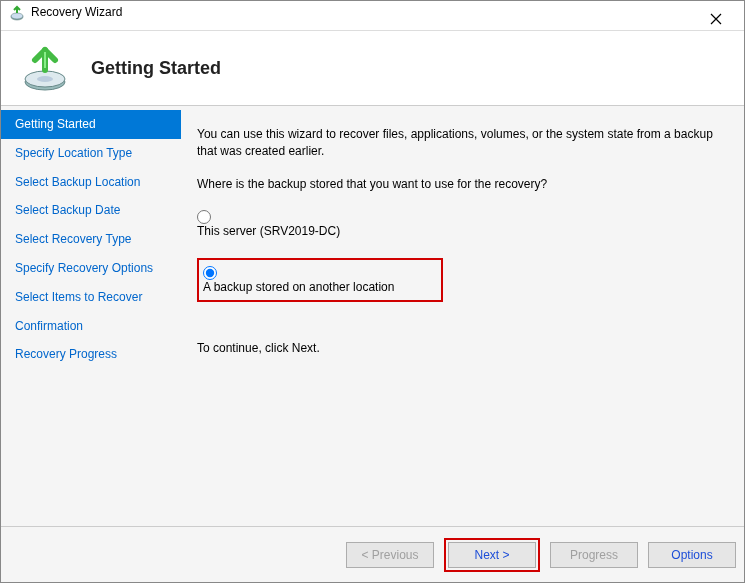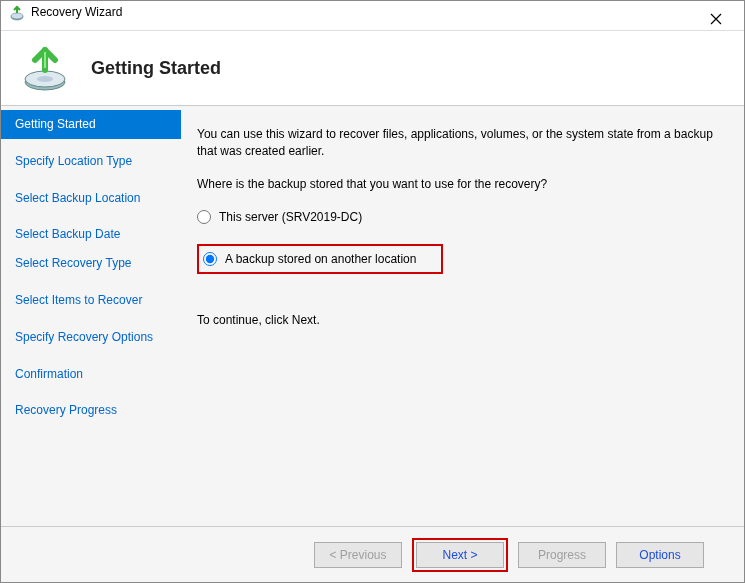--- a/index.html
+++ b/index.html
@@ -71,54 +71,55 @@
   padding: 6px 14px;
   font-size: 12px;
   color: #0066cc;
   cursor: pointer;
   line-height: 1.4;
 }
 .sidebar-item.active {
   background: #0078d7;
   color: #fff;
 }
-.sidebar-item + .sidebar-item { margin-top: 8px; }
+.sidebar-item + .sidebar-item { margin-top: 0px; }
 .content {
   flex: 1;
   padding: 20px 30px 10px 16px;
   background: #f5f5f5;
   font-size: 12px;
   color: #000;
 }
 .content p { margin-bottom: 16px; line-height: 1.4; }
 .radio-row {
   display: flex;
   align-items: flex-start;
   margin-bottom: 8px;
   padding: 2px 0;
+  flex-direction: column;
 }
 .radio-row input[type="radio"] {
   margin-right: 8px;
   width: 14px; height: 14px;
 }
 .radio-row label { cursor: pointer; }
 .highlight {
   border: 2px solid #d00000;
   padding: 4px 4px;
   display: inline-flex;
   align-items: center;
   width: 246px;
 }
 .footer {
   border-top: 1px solid #ccc;
   height: 56px;
   display: flex;
   align-items: center;
   justify-content: flex-end;
-  padding: 0 40px;
+  padding: 0 8px;
   gap: 10px;
   background: #f5f5f5;
 }
 .btn {
   min-width: 88px;
   height: 26px;
   border: 1px solid #adadad;
   background: #e6e6e6;
   font-size: 12px;
   color: #1d4ed8;
@@ -173,22 +174,22 @@
   </div>
 
   <div class="body">
 
     <div class="sidebar">
       <div class="sidebar-item active"><span>Getting Started</span></div>
       <div class="sidebar-item"><span>Specify Location Type</span></div>
       <div class="sidebar-item"><span>Select Backup Location</span></div>
       <div class="sidebar-item"><span>Select Backup Date</span></div>
       <div class="sidebar-item" style="margin-top:0"><span>Select Recovery Type</span></div>
+      <div class="sidebar-item"><span>Specify Recovery Options</span></div>
       <div class="sidebar-item"><span>Select Items to Recover</span></div>
-      <div class="sidebar-item"><span>Specify Recovery Options</span></div>
       <div class="sidebar-item"><span>Confirmation</span></div>
       <div class="sidebar-item"><span>Recovery Progress</span></div>
     </div>
 
     <div class="content">
       <p>You can use this wizard to recover files, applications, volumes, or the system state from a backup that was created earlier.</p>
       <p>Where is the backup stored that you want to use for the recovery?</p>
 
       <div class="radio-row">
         <input type="radio" name="loc" style="">

